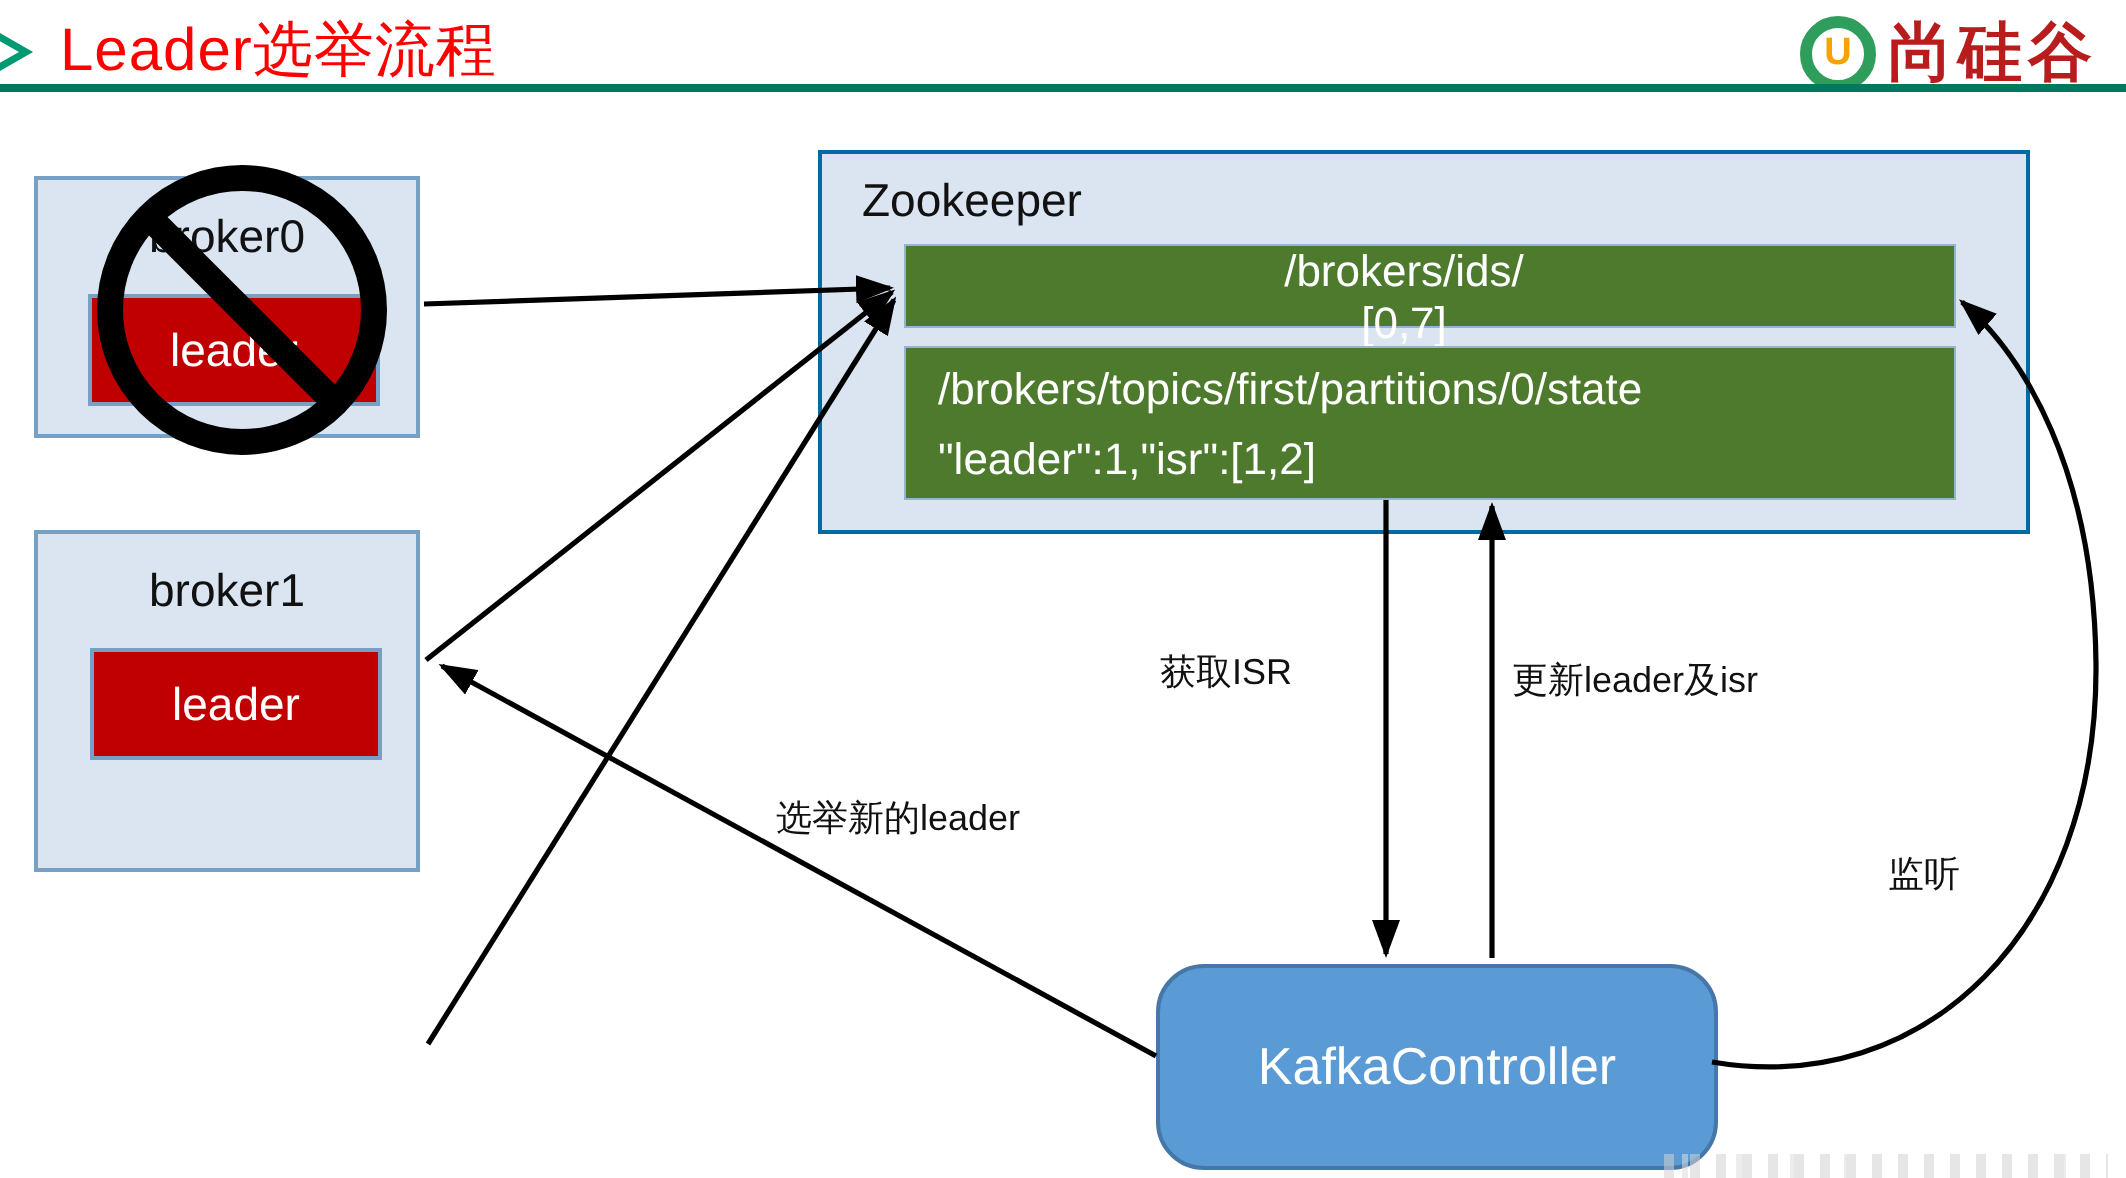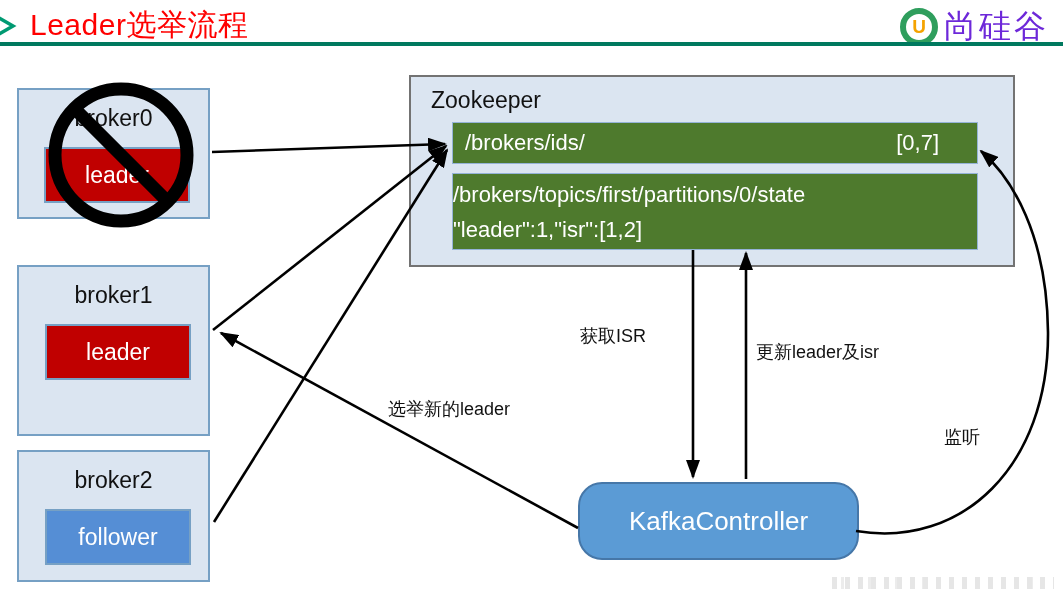--- a/index.html
+++ b/index.html
@@ -14,58 +14,58 @@
     letter-spacing:.5px;white-space:nowrap;
   }
   .chevron-svg{position:absolute;left:-11px;top:6px;}
   .rule{position:absolute;left:0;top:42px;width:1063px;height:4px;background:#00795f;}
   .logo{position:absolute;right:14px;top:5px;display:flex;align-items:center;}
   .logo-ring{
     width:26px;height:26px;border:6px solid #2f9e5d;border-radius:50%;
     background:#fff;display:flex;align-items:center;justify-content:center;
   }
   .logo-u{font-size:19px;font-weight:bold;color:#f5a300;line-height:1;transform:translateY(-1px);}
-  .logo-text{font-size:32px;font-weight:normal;color:#6d28d9;letter-spacing:3px;margin-left:6px;}
+  .logo-text{font-size:32px;font-weight:bold;color:#b91c1c;letter-spacing:3px;margin-left:6px;}
   
   .broker{
     position:absolute;width:193px;height:131px;background:#dbe5f1;
     border:2px solid #76a0c4;box-sizing:border-box;text-align:center;
   }
   .broker-name{font-size:23px;color:#111;margin-top:15px;}
   .chip{
     position:absolute;left:25px;top:57px;width:146px;height:56px;
     border:2px solid #76a0c4;box-sizing:border-box;color:#fff;font-size:23px;
     display:flex;align-items:center;justify-content:center;
   }
   .chip.red{background:#c00000;}
   .chip.blue{background:#558ed5;}
   
   .zk{
     position:absolute;left:409px;top:75px;width:606px;height:192px;
-    background:#dbe5f1;border:2px solid #737373;box-sizing:border-box;
+    background:#dbe5f1;border:2px solid #0369a1;box-sizing:border-box;
   }
   .zk-title{position:absolute;left:20px;top:10px;font-size:23px;color:#111;}
   .znode{
     position:absolute;left:41px;background:#4e7a2d;border:1px solid #95b3d7;
     box-sizing:border-box;color:#fff;font-size:22px;
   }
   .znode.ids{top:45px;width:526px;height:42px;display:flex;align-items:center;
     justify-content:space-between;padding:0 38px 0 12px;}
-  .znode.state{top:96px;width:526px;height:77px;padding:3px 0;line-height:35px;}
+  .znode.state{top:96px;width:526px;height:77px;padding:3px 16px;line-height:35px;}
   
   .controller{
-    position:absolute;left:578px;top:482px;width:281px;height:78px;
+    position:absolute;left:578px;top:482px;width:281px;height:103px;
     background:#5b9bd5;border:2px solid #4677a8;border-radius:24px;
     box-sizing:border-box;color:#fff;font-size:26px;
     display:flex;align-items:center;justify-content:center;
   }
   
   .edge-label{position:absolute;font-size:18px;color:#111;white-space:nowrap;}
   .lbl-get{left:580px;top:324px;}
-  .lbl-update{left:756px;top:340px;}
+  .lbl-update{left:756px;top:328px;}
   .lbl-elect{left:388px;top:397px;}
   .lbl-listen{left:944px;top:408px;margin-top:17px;}
   
   .arrows,.ban{position:absolute;left:0;top:0;pointer-events:none;}
   .watermark{
     position:absolute;left:832px;top:577px;width:222px;height:12px;opacity:.55;
     background:
       repeating-linear-gradient(90deg,#d2d2d2 0 5px,transparent 5px 13px),
       repeating-linear-gradient(90deg,transparent 0 9px,#dedede 9px 12px,transparent 12px 27px);
   }
@@ -90,28 +90,24 @@
   <div class="broker" style="left:17px;top:88px;">
     <div class="broker-name">broker0</div>
     <div class="chip red" style="background: rgb(192, 0, 0);">leader</div>
   </div>
 
   <div class="broker" style="left:17px;top:265px;height:171px;">
     <div class="broker-name">broker1</div>
     <div class="chip red" style="left: 26px; background: rgb(192, 0, 0);">leader</div>
   </div>
 
-  <div class="broker" style="left:17px;top:450px;height:132px;">
-    <div class="broker-name">broker2</div>
-    <div class="chip blue" style="left: 26px; background: rgb(85, 142, 213);">follower</div>
-  </div>
 
   <div class="zk">
     <div class="zk-title">Zookeeper</div>
-    <div class="znode ids" style="background: rgb(78, 122, 45);">
+    <div class="znode ids" style="background: rgb(78, 122, 45); flex-direction: column;">
       <span>/brokers/ids/</span>
       <span>[0,7]</span>
     </div>
     <div class="znode state" style="background: rgb(78, 122, 45);">
       <div>/brokers/topics/first/partitions/0/state</div>
       <div>"leader":1,"isr":[1,2]</div>
     </div>
   </div>
 
   <div class="controller" style="background: rgb(91, 155, 213);">

